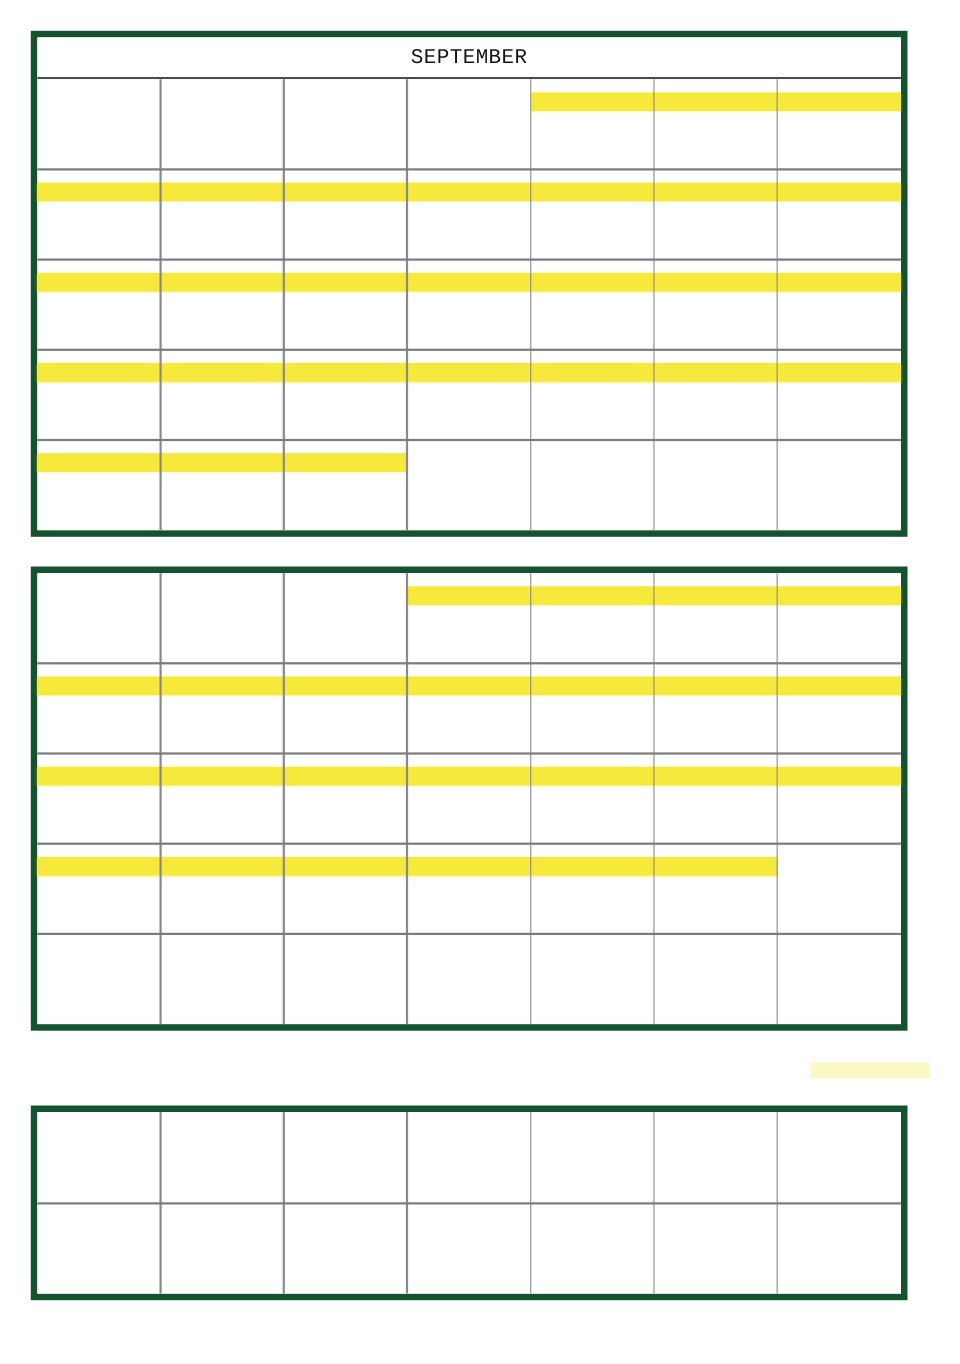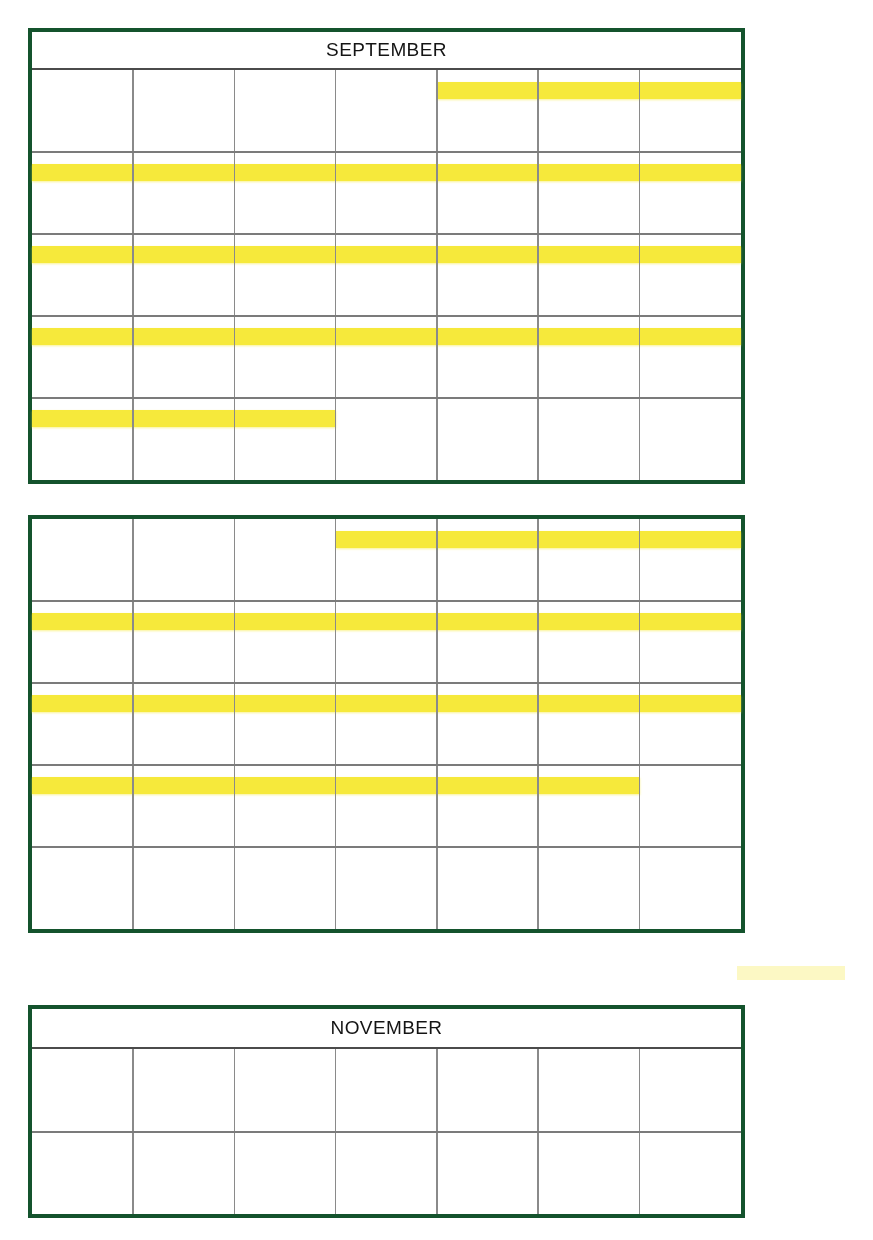--- a/index.html
+++ b/index.html
@@ -1,22 +1,22 @@
 <!DOCTYPE html>
 <html><head>
 <meta charset="utf-8">
 <style>
   html,body{margin:0;padding:0;}
   body{
     width:873px;height:1240px;position:relative;background:#ffffff;
     font-family:"Liberation Sans",sans-serif;overflow:hidden;
   }
   .month{
-    position:absolute;left:28px;width:717px;
-    border:4px solid #14532d;box-sizing:border-box;background:transparent;
+    position:absolute;left:28px;width:797px;
+    border:6px solid #14532d;box-sizing:border-box;background:transparent;font-family:Liberation Mono, monospace;
   }
   .month-title{
     display:flex;align-items:center;justify-content:center;
     border-bottom:2px solid #4b4b4b;
     font-size:19px;letter-spacing:0.4px;color:#141414;font-weight:400;
     background:#ffffff;
   }
   .tH38{height:36px;}
   .tH40{height:38px;}
   .month-body{position:relative;background:#ffffff;}
@@ -144,21 +144,20 @@
       <div class="vline" style="left: calc(71.4286% - 1px); background: rgb(138, 138, 138);"></div>
       <div class="vline" style="left: calc(85.7143% - 1px); background: rgb(138, 138, 138);"></div>
       <div class="hline" style="top: 81px; background: rgb(123, 123, 123);"></div>
       <div class="hline" style="top: 163px; background: rgb(123, 123, 123);"></div>
       <div class="hline" style="top: 245px; background: rgb(123, 123, 123);"></div>
       <div class="hline" style="top: 327px; background: rgb(123, 123, 123);"></div>
     </div>
 </section>
 
 <section class="month" id="month-2">
-  <div class="month-title tH40">NOVEMBER</div>
   <div class="month-body" style="height: 165px;">
     <div class="cells" style="grid-auto-rows: 82.5px;">
         <div class="cell"></div>
         <div class="cell"></div>
         <div class="cell"></div>
         <div class="cell"></div>
         <div class="cell"></div>
         <div class="cell"></div>
         <div class="cell"></div>
         <div class="cell"></div>

